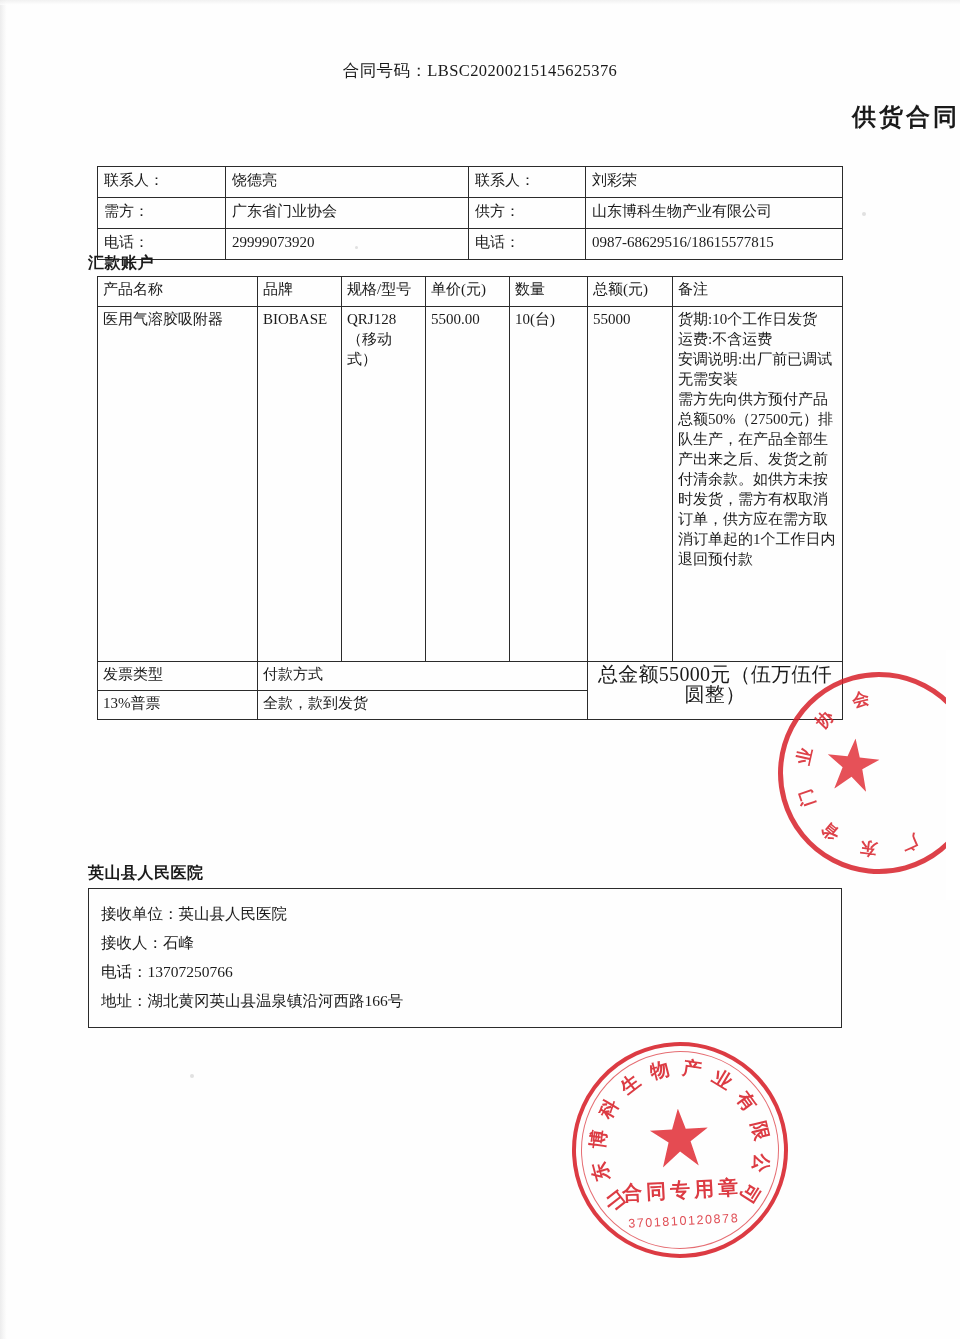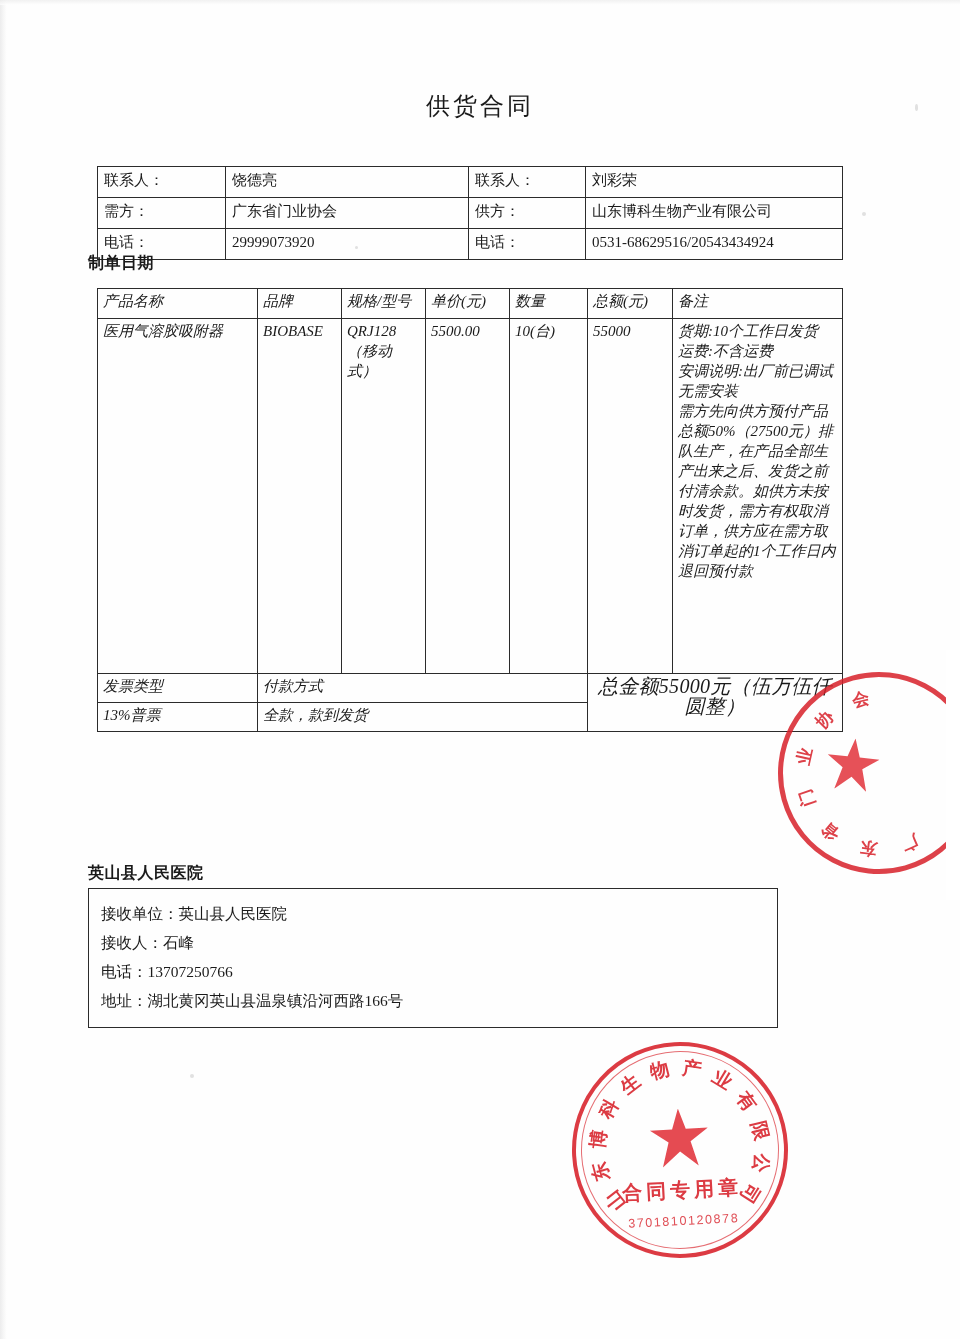--- a/index.html
+++ b/index.html
@@ -43,24 +43,25 @@
     top: 58px; left: 0; width: 960px;
     text-align: center;
   }
   .head-line {
     font-size: 16.5px;
     letter-spacing: .4px;
     line-height: 26px;
     white-space: pre;
   }
   .doc-title {
-    margin-top: 32px;
+    margin-top: 17px;
     font-size: 24px;
-    font-weight: normal;
+    font-weight: bold;
     letter-spacing: 3px;
+    text-align: right;
   }
 
   
   .tbl {
     position: absolute;
     border-collapse: collapse;
     table-layout: fixed;
     font-size: 15px;
   }
   .tbl td {
@@ -79,21 +80,21 @@
   .section-label {
     position: absolute;
     font-size: 16px;
     font-weight: bold;
     letter-spacing: .5px;
   }
   #product-section-label { left: 88px; top: 253px; }
   #receiving-section-label { left: 88px; top: 863px; }
 
   
-  #product-table { left: 97px; top: 288px; width: 745px; font-style: italic; }
+  #product-table { left: 97px; top: 276px; width: 745px; }
   #product-table td { padding: 2px 5px; }
   .ph { height: 25px; }
   .prod-cell { height: 350px; vertical-align: middle; }
   .remark-cell {
     vertical-align: top;
     line-height: 26.4px;
     font-size: 15px;
     padding-top: 3px;
   }
   .spec-cell { line-height: 18px; vertical-align: middle; }
@@ -105,21 +106,21 @@
   }
   .inv-row td { height: 24px; }
 
   
   #bank-table { left: 97px; top: 707px; width: 745px; }
   #bank-table td { padding: 7px 9px 9px 9px; line-height: 28px; font-size: 15.5px; }
   .bank-line { white-space: nowrap; }
   .bank-note { white-space: normal; }
 
   
-  #receiving-table { left: 88px; top: 888px; width: 690px; }
+  #receiving-table { left: 88px; top: 888px; width: 754px; }
   #receiving-table td { padding: 10px 12px 12px 12px; line-height: 29px; font-size: 15.5px; }
 
   
   .stamp {
     position: absolute;
     border-radius: 50%;
     pointer-events: none;
   }
   
   #company-stamp {
@@ -202,20 +203,21 @@
 <div class="page">
 
   <div class="scan-edge-left"></div>
   <div class="scan-edge-top"></div>
   <div class="speck" style="left:915px;top:104px;width:3px;height:7px;"></div>
   <div class="speck" style="left:862px;top:212px;width:4px;height:4px;"></div>
   <div class="speck" style="left:190px;top:1074px;width:4px;height:4px;"></div>
   <div class="speck" style="left:355px;top:246px;width:3px;height:3px;"></div>
 
   <div class="doc-head">
+    <div class="head-line"><span>合同号码：</span><span>LBSC20200215145625376</span></div>
     <div class="doc-title">供货合同</div>
   </div>
 
   <table class="tbl" id="parties-table">
     <colgroup>
       <col style="width:128px">
         <col style="width:243px">
       <col style="width:117px">
         <col style="width:257px">
     </colgroup>
@@ -229,26 +231,26 @@
       <tr>
         <td>需方：</td>
         <td>广东省门业协会</td>
         <td>供方：</td>
         <td>山东博科生物产业有限公司</td>
       </tr>
       <tr>
         <td>电话：</td>
         <td>29999073920</td>
         <td>电话：</td>
-        <td>0531-68629516/20543434924</td>
+        <td>0987-68629516/18615577815</td>
       </tr>
     </tbody>
   </table>
 
-  <div class="section-label" id="product-section-label">制单日期</div>
+  <div class="section-label" id="product-section-label">汇款账户</div>
 
   <table class="tbl" id="product-table">
     <colgroup>
       <col style="width:160px">
         <col style="width:84px">
         <col style="width:84px">
       <col style="width:84px">
         <col style="width:78px">
         <col style="width:85px">
         <col style="width:170px">

